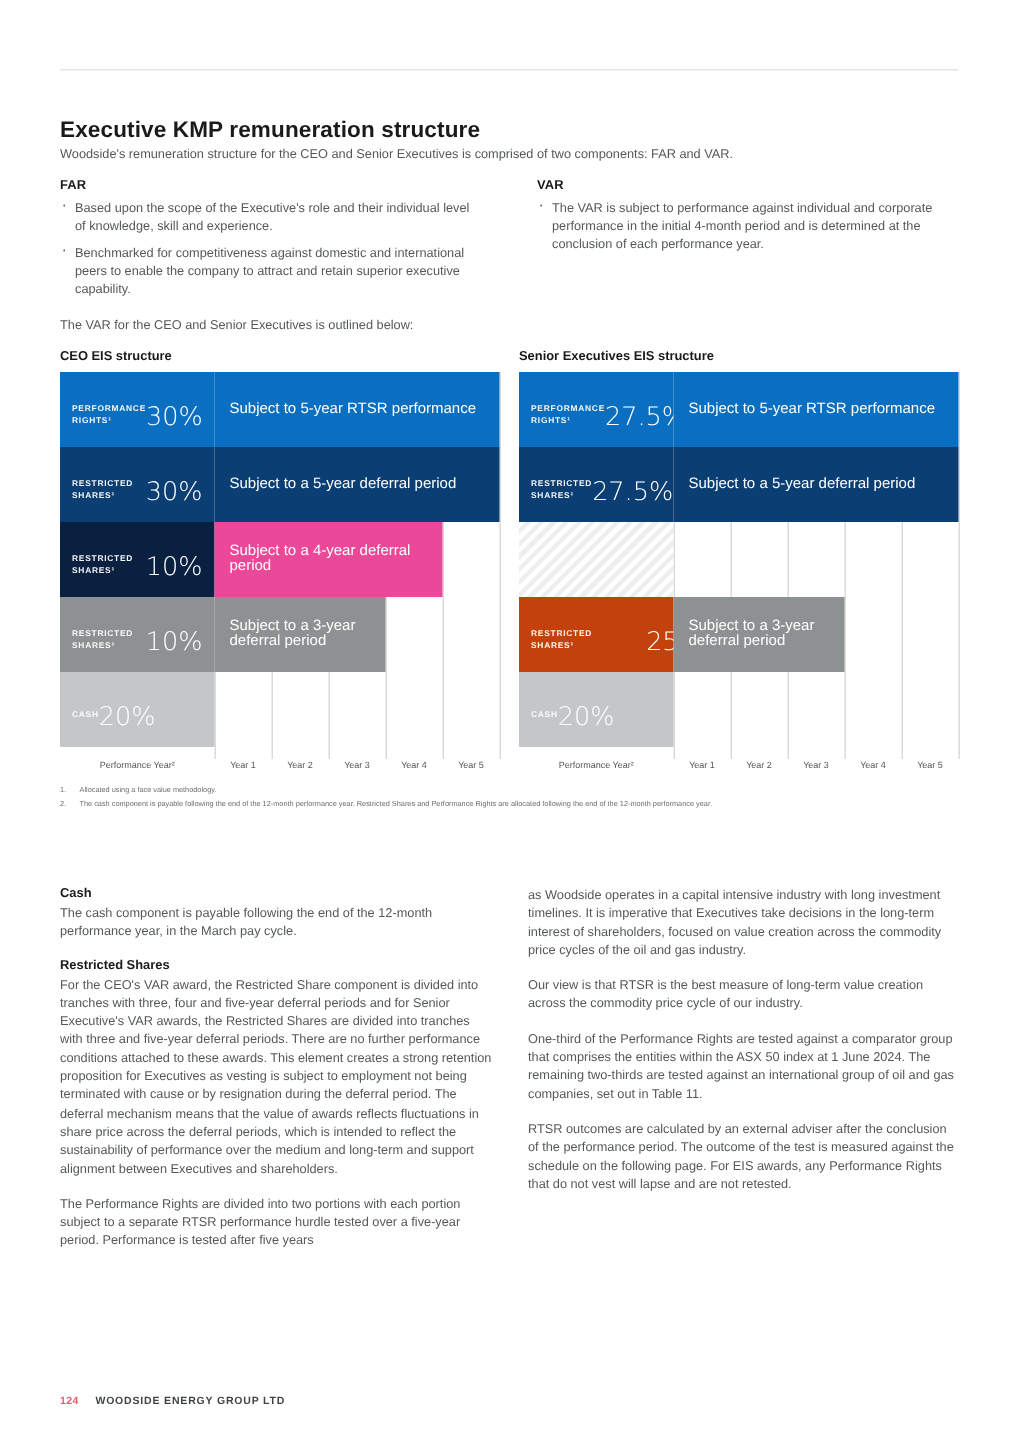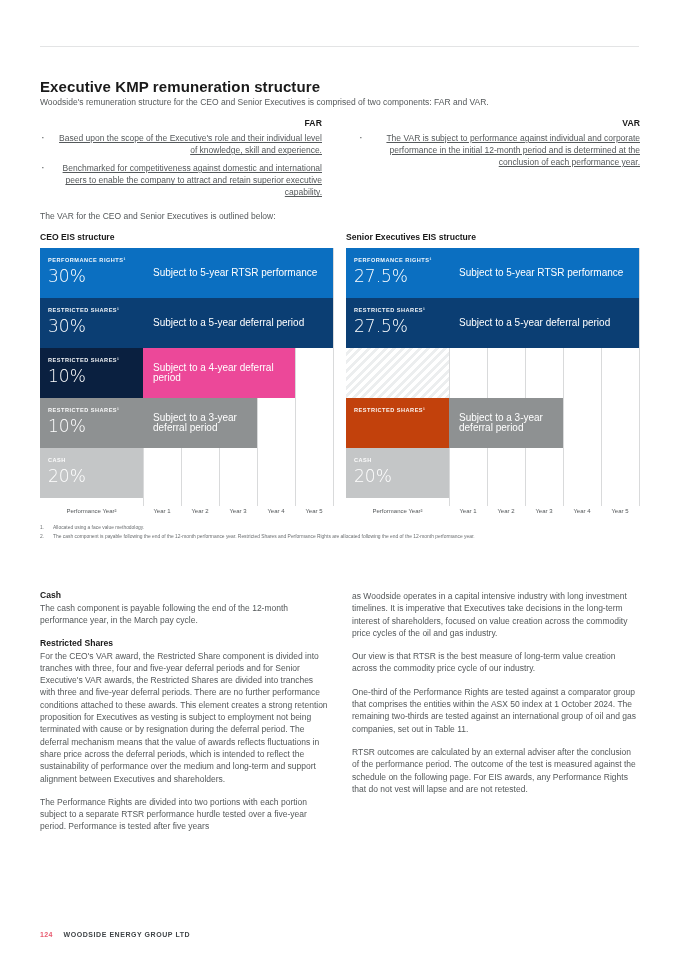--- a/index.html
+++ b/index.html
@@ -17,27 +17,27 @@
   h1.sec-title {
     position:absolute; left:40px; top:78px;
     font-size:15px; font-weight:bold; color:#1a1a1a; letter-spacing:0.1px;
   }
   .intro {
     position:absolute; left:40px; top:96px; width:600px;
     font-size:8.5px; line-height:12px; color:#54585a;
   }
 
   
-  .cols { position:absolute; left:40px; top:118px; width:600px; display:flex; gap:36px;text-align:right; }
+  .cols { position:absolute; left:40px; top:118px; width:600px; display:flex; gap:36px; }
   .col { width:288px; }
   .col h2 { font-size:8.6px; font-weight:bold; color:#1a1a1a; margin-bottom:4px; letter-spacing:0.1px; }
   ul.bul { list-style:none; }
   ul.bul li {
     position:relative; padding-left:10px; margin-bottom:6px;
-    font-size:8.5px; line-height:12.1px; color:#54585a;text-decoration:underline;
+    font-size:8.5px; line-height:12.1px; color:#54585a;
   }
   ul.bul li:before {
     content:"\00b7"; position:absolute; left:1px; top:-1px;
     font-size:11px; color:#54585a; line-height:12px;
   }
 
   .varline { position:absolute; left:40px; top:211px; font-size:8.5px; color:#54585a; }
 
   
   .chart-wrap { position:absolute; top:232px; }
@@ -47,21 +47,21 @@
 
   .chart { position:relative; width:293px; height:274px; }
   .grid { position:absolute; left:0; top:0; width:293px; height:258px; }
   .gline { position:absolute; top:0; width:1px; height:258px; background:#d9dadb; }
 
   .band {
     position:absolute; left:0; height:50px; display:flex; align-items:stretch;
   }
   .band .lbl {
     width:103px; flex:0 0 103px; padding:8px 8px 0 8px;
-    display:flex; flex-direction:column; justify-content:flex-start;
+    display:flex; justify-content:flex-start;align-items:center;
   }
   .band .lbl .cap {
     font-size:5.6px; font-weight:bold; letter-spacing:0.5px; text-transform:uppercase;
     line-height:8px; color:#ffffff; opacity:0.95;
   }
   .band .lbl .pct {
     font-size:17px; font-weight:300; color:#ffffff; line-height:22px; margin-top:1px;
     font-family:"DejaVu Sans", sans-serif;
   }
   .band .bar {
@@ -113,21 +113,21 @@
     <div class="col">
       <h2>FAR</h2>
       <ul class="bul">
         <li>Based upon the scope of the Executive's role and their individual level of knowledge, skill and experience.</li>
         <li>Benchmarked for competitiveness against domestic and international peers to enable the company to attract and retain superior executive capability.</li>
       </ul>
     </div>
     <div class="col">
       <h2>VAR</h2>
       <ul class="bul">
-        <li>The VAR is subject to performance against individual and corporate performance in the initial 12-month period and is determined at the conclusion of each performance year.</li>
+        <li>The VAR is subject to performance against individual and corporate performance in the initial 4-month period and is determined at the conclusion of each performance year.</li>
       </ul>
     </div>
   </div>
 
   <div class="varline">The VAR for the CEO and Senior Executives is outlined below:</div>
 
   <div class="chart-wrap left">
     <div class="chart-title">CEO EIS structure</div>
     <div class="chart" id="chart-0">
         <div class="grid">
@@ -248,21 +248,21 @@
     <div class="bcol">
       <h3>Cash</h3>
       <p>The cash component is payable following the end of the 12-month performance year, in the March pay cycle.</p>
       <h3>Restricted Shares</h3>
       <p>For the CEO's VAR award, the Restricted Share component is divided into tranches with three, four and five-year deferral periods and for Senior Executive's VAR awards, the Restricted Shares are divided into tranches with three and five-year deferral periods. There are no further performance conditions attached to these awards. This element creates a strong retention proposition for Executives as vesting is subject to employment not being terminated with cause or by resignation during the deferral period. The deferral mechanism means that the value of awards reflects fluctuations in share price across the deferral periods, which is intended to reflect the sustainability of performance over the medium and long-term and support alignment between Executives and shareholders.</p>
       <p class="tight">The Performance Rights are divided into two portions with each portion subject to a separate RTSR performance hurdle tested over a five-year period. Performance is tested after five years</p>
     </div>
     <div class="bcol">
       <p>as Woodside operates in a capital intensive industry with long investment timelines. It is imperative that Executives take decisions in the long-term interest of shareholders, focused on value creation across the commodity price cycles of the oil and gas industry.</p>
       <p>Our view is that RTSR is the best measure of long-term value creation across the commodity price cycle of our industry.</p>
-      <p>One-third of the Performance Rights are tested against a comparator group that comprises the entities within the ASX 50 index at 1 October 2024. The remaining two-thirds are tested against an international group of oil and gas companies, set out in Table 11.</p>
+      <p>One-third of the Performance Rights are tested against a comparator group that comprises the entities within the ASX 50 index at 1 June 2024. The remaining two-thirds are tested against an international group of oil and gas companies, set out in Table 11.</p>
       <p>RTSR outcomes are calculated by an external adviser after the conclusion of the performance period. The outcome of the test is measured against the schedule on the following page. For EIS awards, any Performance Rights that do not vest will lapse and are not retested.</p>
     </div>
   </div>
 
   <div class="footer">
     <span class="pg">124</span>
     <span class="co">WOODSIDE ENERGY GROUP LTD</span>
   </div>
 
 </div>

